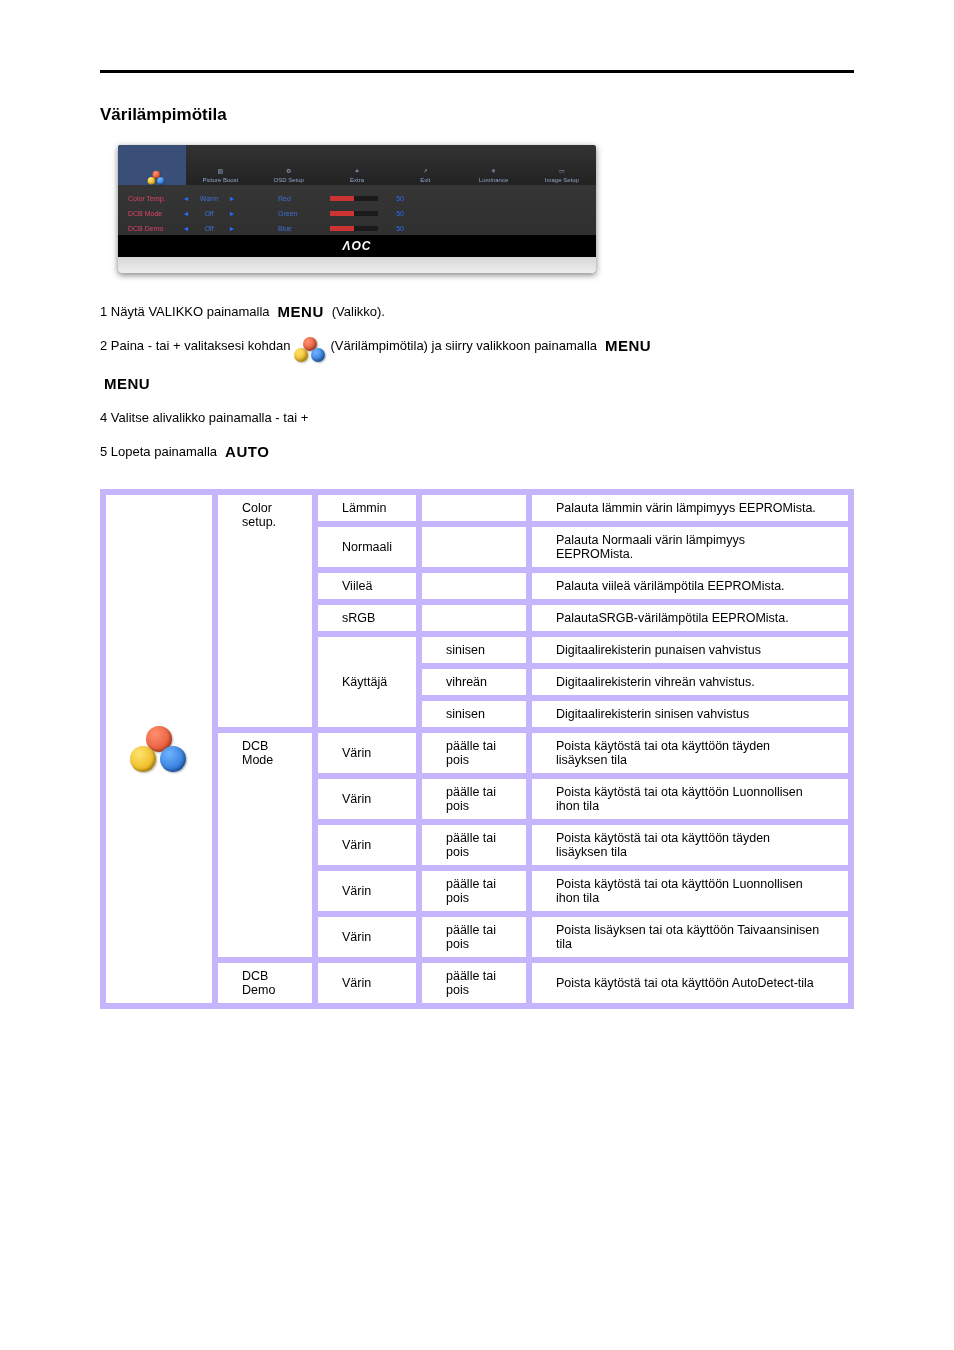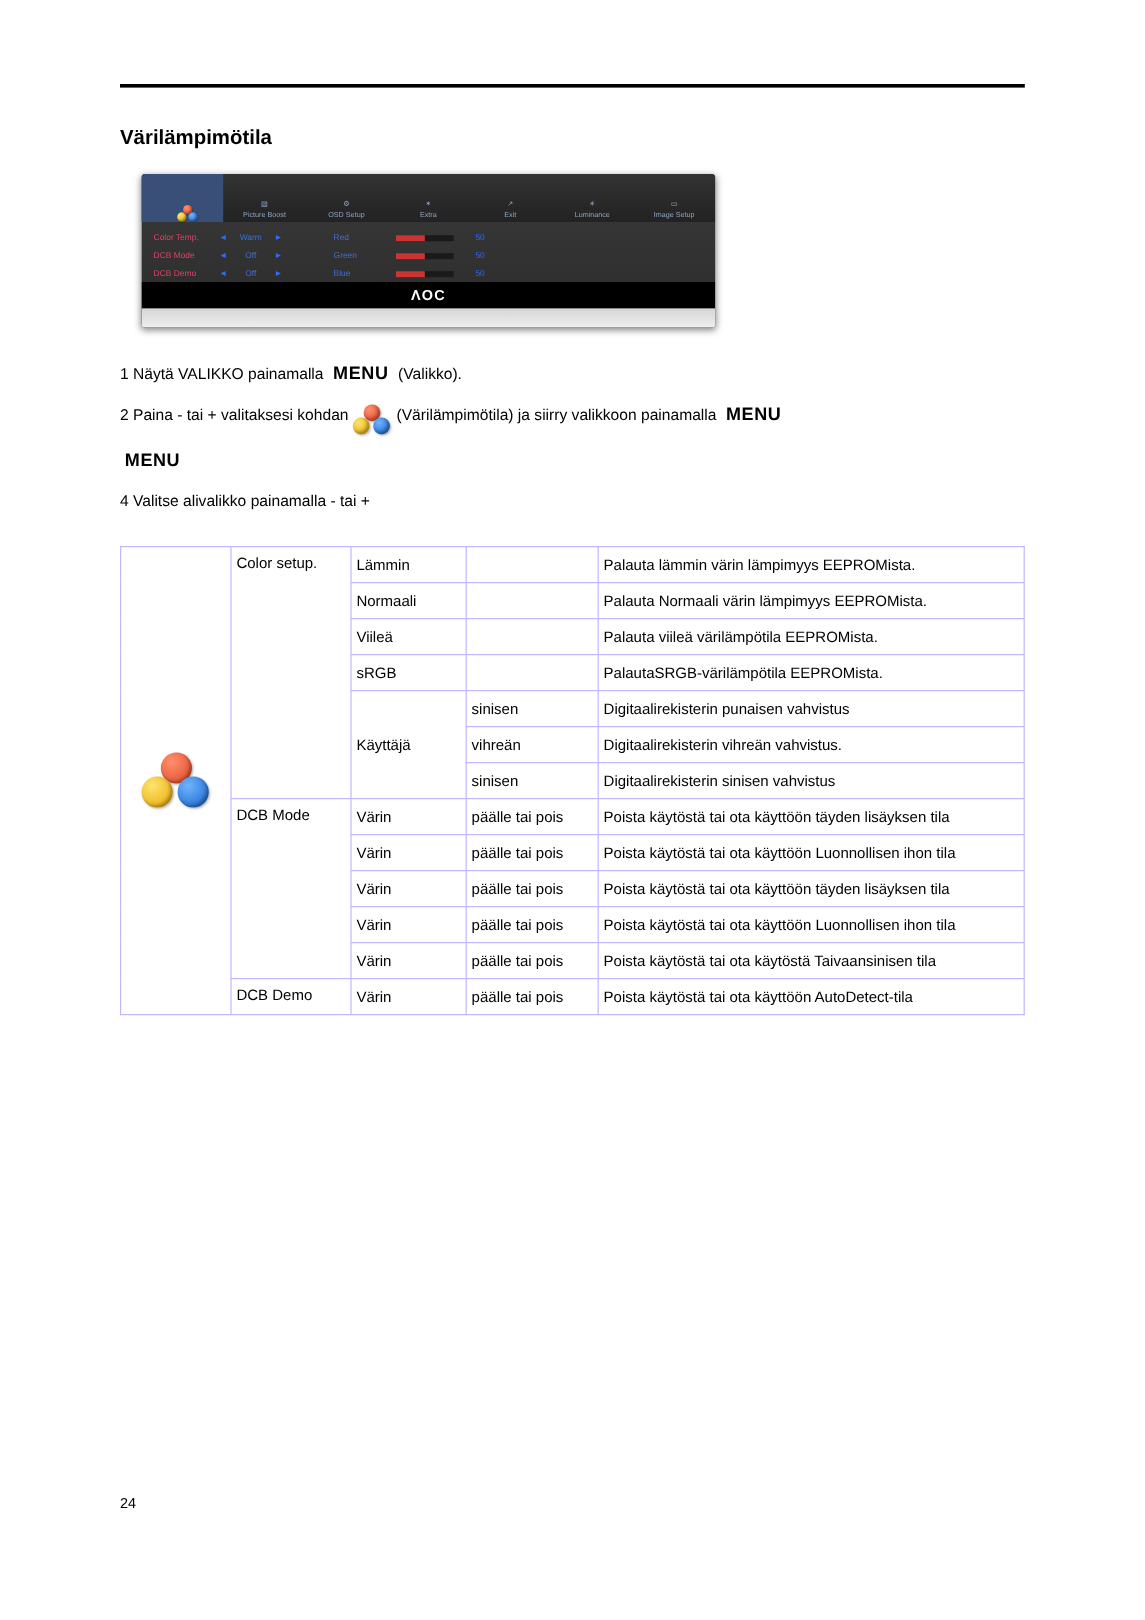--- a/index.html
+++ b/index.html
@@ -48,21 +48,21 @@
   .osd-rows { padding: 6px 10px 0 10px; }
   .osd-row { display:flex; align-items:center; height:15px; font-size:7px; color:#3f6fd3; }
   .osd-row .lbl { width:52px; color:#d46; }
   .osd-row .arl, .osd-row .arr { width:12px; text-align:center; color:#2a6cff; }
   .osd-row .val { width:34px; text-align:center; }
   .osd-row .colname { width:46px; text-align:left; margin-left:40px; }
   .osd-row .bar { width: 48px; height:5px; background:#1a1a1a; position:relative; margin-left:6px; }
   .osd-row .bar .fill { position:absolute; left:0; top:0; height:100%; width:50%; background:#c33; }
   .osd-row .num { width:20px; text-align:right; margin-left:6px; color:#2a6cff; }
   .aoc-band { position:absolute; left:0; right:0; bottom:16px; height:22px; background:#000; display:flex; align-items:center; justify-content:center; }
-  .aoc-band span { color:#fff; font-weight:bold; font-size:12px; letter-spacing:1px; }
+  .aoc-band span { color:#fff; font-weight:bold; font-style:italic; font-size:12px; letter-spacing:1px; }
   .osd-footer { position:absolute; left:0; right:0; bottom:0; height:16px; background:linear-gradient(#d6d6d6,#eeeeee); }
   .instr { margin: 0 0 0 0; }
   .instr-line { margin: 5px 0 12px 0; line-height: 22px; display:flex; align-items:flex-start; flex-wrap:wrap; gap:4px; }
   .glyph-menu { font-weight:900; font-size:15px; letter-spacing:0.5px; padding:0 4px; }
   .glyph-auto { font-weight:900; font-size:15px; letter-spacing:0.5px; padding:0 4px; }
   .ball-icon { display:inline-block; width:32px; height:26px; position:relative; top:2px; }
   .ball-icon .b { position:absolute; width:14px; height:14px; border-radius:50%; box-shadow: inset -2px -2px 3px rgba(0,0,0,0.3), 1px 1px 2px rgba(0,0,0,0.3); }
   .ball-icon .r { background: radial-gradient(circle at 35% 30%, #ff8f6e, #d42); left:9px; top:0; }
   .ball-icon .y { background: radial-gradient(circle at 35% 30%, #ffe36e, #e6a700); left:0; top:11px; }
   .ball-icon .bl { background: radial-gradient(circle at 35% 30%, #6eb4ff, #1560c8); left:17px; top:11px; }
@@ -72,22 +72,22 @@
   .ball-big .y { left:0; top:20px; }
   .ball-big .bl { left:30px; top:20px; }
 
   table.spec {
     border-collapse: collapse;
     width: 100%;
     margin-top: 26px;
     font-size: 12.5px;
   }
   table.spec td {
-    border: 1px solid #c4b5fd;
-    padding: 6px 4px;
+    border: 6px solid #c4b5fd;
+    padding: 6px 24px;
     vertical-align: middle;
     height: 30px;
   }
   table.spec td.iconcell { width:92px; text-align:center; vertical-align:middle; }
   table.spec td.col-a { width:100px; vertical-align:top; }
   table.spec td.col-b { width:96px; }
   table.spec td.col-c { width:110px; }
   .page-num { text-align:left; margin-top: 400px; font-size:12px; }
 </style>
 </head>
@@ -190,20 +190,24 @@
       </span>
     <span>(Värilämpimötila) ja siirry valikkoon painamalla</span>
     <span class="glyph-menu">MENU</span>
   </div>
   <div class="instr-line">
     <span class="glyph-menu">MENU</span>
   </div>
   <div class="instr-line">
     <span>4 Valitse alivalikko painamalla - tai +</span>
   </div>
+  <div class="instr-line">
+    <span>5 Lopeta painamalla</span>
+    <span class="glyph-auto">AUTO</span>
+  </div>
 </div>
 
 <table class="spec">
   <tbody>
       <tr>
     <td class="iconcell" rowspan="13">
       <span class="ball-icon ball-big"><span class="b r"></span><span class="b y"></span><span class="b bl"></span></span>
     </td>
     <td class="col-a" rowspan="7">Color setup.</td>
     <td class="col-b">Lämmin</td>
@@ -255,21 +259,21 @@
     <td>Poista käytöstä tai ota käyttöön täyden lisäyksen tila</td>
   </tr>
   <tr>
     <td class="col-b">Värin</td>
     <td class="col-c">päälle tai pois</td>
     <td>Poista käytöstä tai ota käyttöön Luonnollisen ihon tila</td>
   </tr>
   <tr>
     <td class="col-b">Värin</td>
     <td class="col-c">päälle tai pois</td>
-    <td>Poista käytöstä tai ota käytöstä Taivaansinisen tila</td>
+    <td>Poista lisäyksen tai ota käyttöön Taivaansinisen tila</td>
   </tr>
   <tr>
     <td class="col-a">DCB Demo</td>
     <td class="col-b">Värin</td>
     <td class="col-c">päälle tai pois</td>
     <td>Poista käytöstä tai ota käyttöön AutoDetect-tila</td>
   </tr>
 </tbody>
   </table>
 

